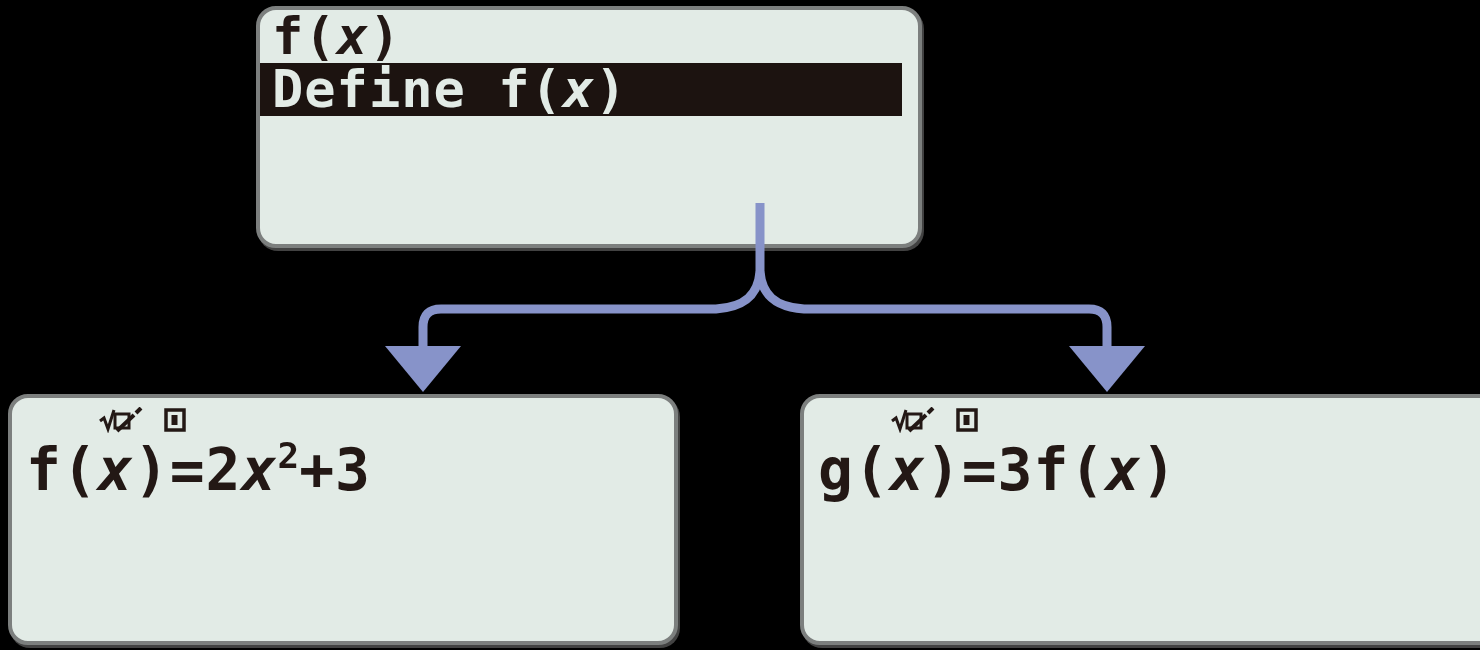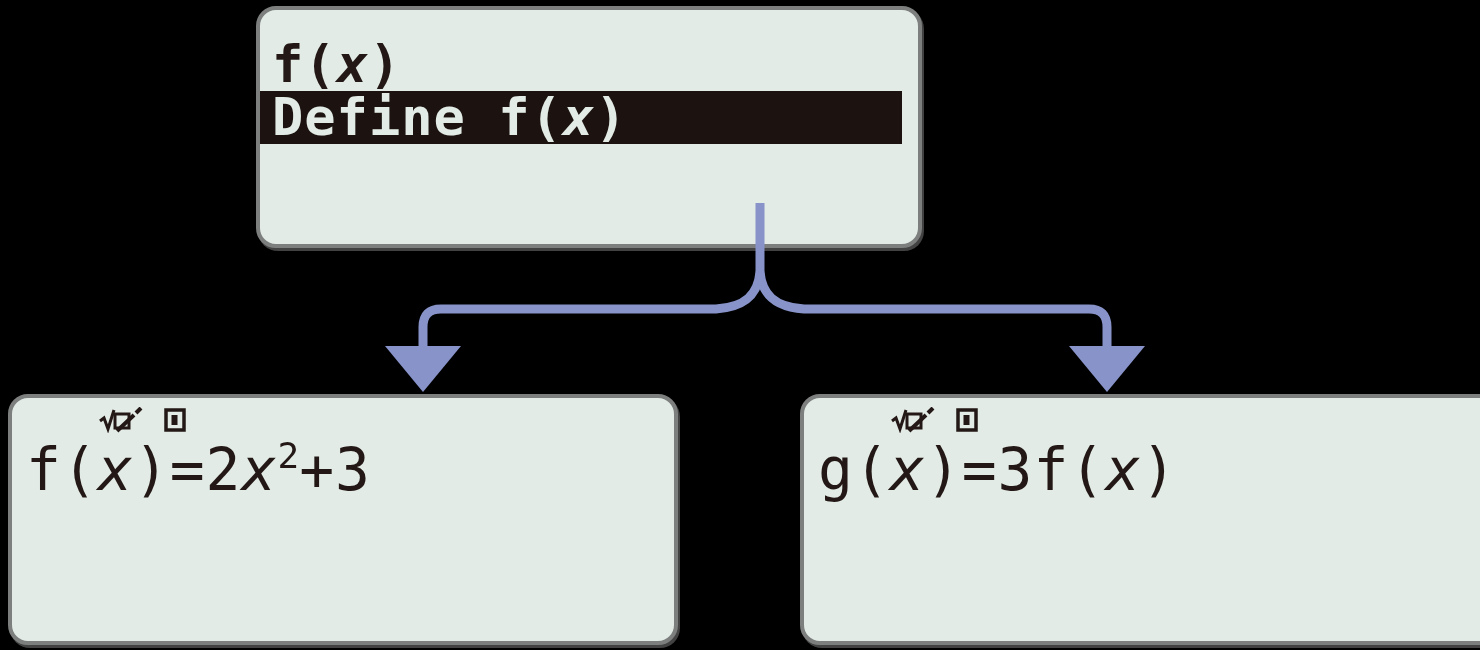--- a/index.html
+++ b/index.html
@@ -21,42 +21,42 @@
     position:absolute;box-sizing:border-box;
     background:var(--screen-bg);
     border:4px solid var(--screen-border);
     border-radius:20px;
     box-shadow:2px 3px 0 rgba(120,120,120,.55);
   }
   #menu-screen{left:256px;top:6px;width:666px;height:242px;}
   #define-f-screen{left:8px;top:394px;width:670px;height:251px;}
   #define-g-screen{left:800px;top:394px;width:721px;height:251px;}
 
-  .menu-list{padding-top:28px;}
+  .menu-list{}
   .menu-item{
     height:53px;line-height:53px;
     font-size:52px;font-weight:bold;letter-spacing:1px;
     color:var(--ink);padding-left:12px;white-space:nowrap;
   }
   .menu-item.selected{
     background:var(--highlight);
     color:var(--screen-bg);
     width:calc(100% - 16px);
     box-sizing:border-box;
   }
 
   .status-row{
     display:flex;align-items:center;gap:14px;
     margin:9px 0 0 86px;height:26px;
   }
   .status-row svg{display:block;}
 
   .equation{
     margin:8px 0 0 14px;
-    font-size:58px;font-weight:normal;letter-spacing:1px;
+    font-size:58px;font-weight:bold;letter-spacing:1px;
     color:var(--ink);white-space:nowrap;line-height:58px;
   }
   .equation .sup{
     font-size:36px;letter-spacing:0;
     position:relative;top:-22px;
   }
   .vx{font-style:italic;}
 
   #flow-connector{
     position:absolute;left:0;top:0;z-index:5;pointer-events:none;

